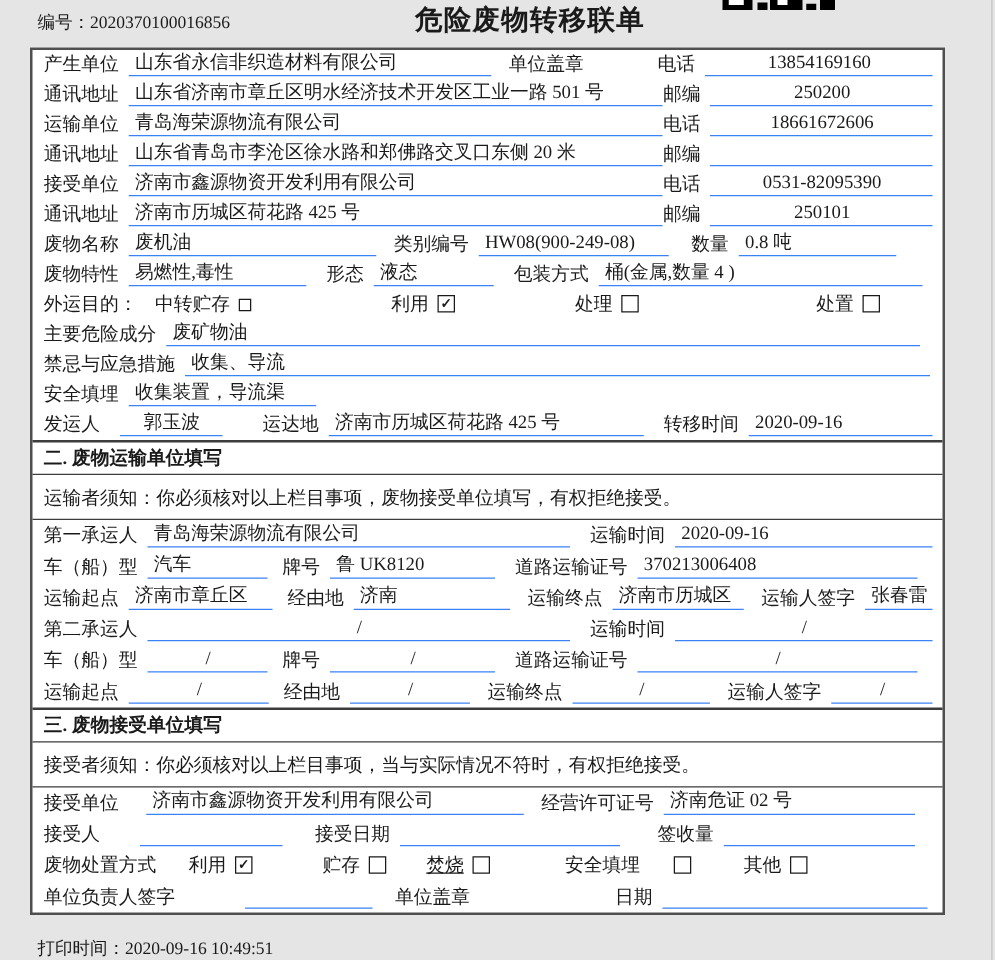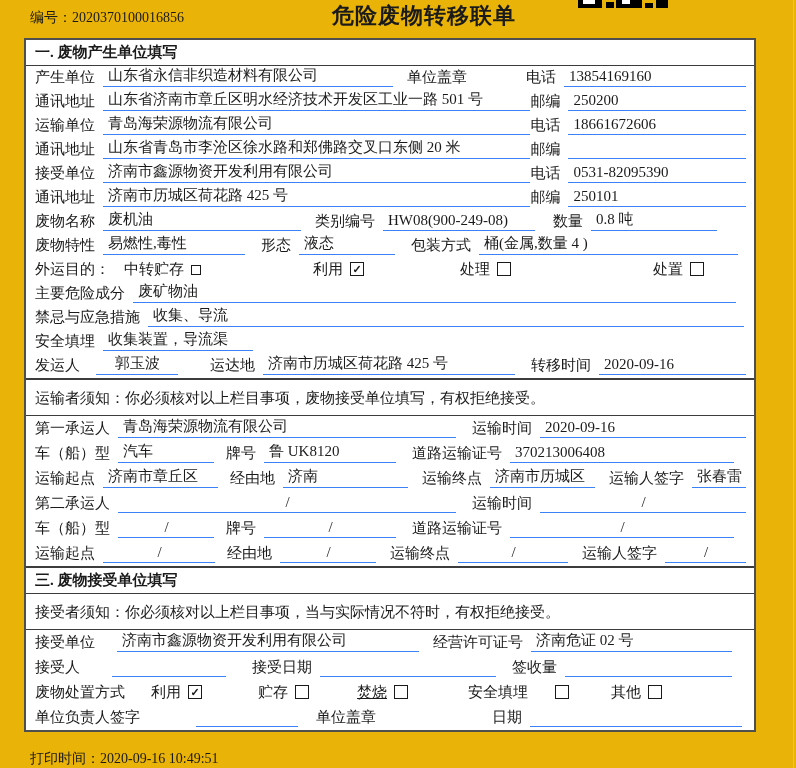--- a/index.html
+++ b/index.html
@@ -1,16 +1,16 @@
 <!DOCTYPE html>
 <html><head>
 <meta charset="utf-8">
 <style>
   html,body{margin:0;padding:0;background:#fff;}
-  .page{position:relative;width:796px;height:768px;background:#eab308;overflow:hidden;
+  .page{position:relative;width:796px;height:768px;background:#e5e5e5;overflow:hidden;
         font-family:"Liberation Serif","DejaVu Serif",serif;color:#1a1a1a;}
   .edge-right{position:absolute;top:0;right:2px;width:1px;height:768px;background:#c3c3c3;}
   
   .serial{position:absolute;left:30px;top:9px;font-size:14px;white-space:nowrap;}
   .doc-title{position:absolute;left:332px;top:1px;font-size:22px;font-weight:bold;letter-spacing:1px;white-space:nowrap;}
   .qr{position:absolute;left:578px;top:0;width:92px;height:9px;}
   .qr div{position:absolute;background:#000;}
   .qr .w{background:#fff;}
   
   .form{position:absolute;left:24px;top:38px;width:732px;box-sizing:border-box;
@@ -22,21 +22,21 @@
   .note{font-size:15px;padding:9px 6px 7px 9px;border-bottom:1.5px solid #3c3c3c;min-height:34px;
         box-sizing:border-box;white-space:nowrap;}
   .row{display:flex;align-items:flex-end;min-height:24px;box-sizing:border-box;
        padding:0 8px 3px 9px;font-size:15px;white-space:nowrap;}
   .s23 .row{min-height:25px;}
   .lbl{margin-right:8px;}
   .val{border-bottom:1px solid #3b82f6;padding:0 4px 1px 5px;min-height:17px;box-sizing:border-box;}
   .grow{flex:1;}
   .ctr{text-align:center;}
   .rgroup{margin-left:auto;width:220px;display:flex;align-items:flex-end;}
-  .rgroup .val{flex:1;}
+  .rgroup .val{flex:1;text-align:center;}
   .opt{display:inline-flex;align-items:center;}
   .cb{display:inline-block;width:12px;height:12px;border:1.5px solid #1a1a1a;margin-left:7px;
       font-size:11px;line-height:12px;text-align:center;font-weight:bold;box-sizing:content-box;
       position:relative;top:-1px;}
   .cb.small{width:8px;height:8px;line-height:8px;font-size:8px;top:0;}
   .footer{position:absolute;left:30px;top:750px;font-size:14px;white-space:nowrap;}
 </style>
 </head>
 <body>
 
@@ -54,21 +54,20 @@
     <div style="left:28px;top:2px;width:8px;height:6px;"></div>
     <div style="left:38px;top:0;width:26px;height:8px;"></div>
     <div class="w" style="left:44px;top:0;width:8px;height:4px;"></div>
     <div style="left:67px;top:3px;width:8px;height:5px;"></div>
     <div style="left:78px;top:0;width:12px;height:8px;"></div>
   </div>
 
   <div class="form">
 
     <div class="sec">
-      <div class="sec-h">一. 废物产生单位填写</div>
 
       <div class="row">
         <span class="lbl">产生单位</span>
         <span class="val" style="width:290px;">山东省永信非织造材料有限公司</span>
         <span class="lbl" style="margin-left:14px;">单位盖章</span>
         <span class="rgroup">
           <span class="lbl">电话</span>
           <span class="val">13854169160</span>
         </span>
       </div>
@@ -175,20 +174,21 @@
         <span class="lbl">发运人</span>
         <span class="val ctr" style="width:82px;margin-left:8px;font-family:Liberation Serif, serif;">郭玉波</span>
         <span class="lbl" style="margin-left:32px;">运达地</span>
         <span class="val" style="width:252px;">济南市历城区荷花路 425 号</span>
         <span class="lbl" style="margin-left:16px;">转移时间</span>
         <span class="val grow">2020-09-16</span>
       </div>
     </div>
 
     <div class="sec s23 bt">
+      <div class="sec-h">二. 废物运输单位填写</div>
       <div class="note">运输者须知：你必须核对以上栏目事项，废物接受单位填写，有权拒绝接受。</div>
 
       <div class="row">
         <span class="lbl">第一承运人</span>
         <span class="val" style="width:338px;">青岛海荣源物流有限公司</span>
         <span class="lbl" style="margin-left:16px;">运输时间</span>
         <span class="val grow">2020-09-16</span>
       </div>
 
       <div class="row">
@@ -248,35 +248,35 @@
         <span class="val" style="width:302px;margin-left:14px;">济南市鑫源物资开发利用有限公司</span>
         <span class="lbl" style="margin-left:14px;">经营许可证号</span>
         <span class="val grow" style="margin-right:14px;">济南危证 02 号</span>
       </div>
 
       <div class="row">
         <span class="lbl">接受人</span>
         <span class="val" style="width:114px;margin-left:24px;"></span>
         <span class="lbl" style="margin-left:26px;">接受日期</span>
         <span class="val" style="width:176px;"></span>
-        <span class="lbl" style="margin-left:16px;">签收量</span>
+        <span class="lbl" style="margin-left:30px;">签收量</span>
         <span class="val grow" style="margin-right:14px;"></span>
       </div>
 
       <div class="row">
         <span class="lbl">废物处置方式</span>
         <span class="opt" style="margin-left:18px;">
           <span>利用</span>
           <span class="cb">✓</span>
         </span>
         <span class="opt" style="margin-left:56px;">
           <span>贮存</span>
           <span class="cb"></span>
         </span>
-        <span class="opt" style="margin-left:48px;text-decoration:underline;">
+        <span class="opt" style="margin-left:32px;text-decoration:underline;">
           <span>焚烧</span>
           <span class="cb"></span>
         </span>
         <span class="opt" style="margin-left:60px;gap:20px;">
           <span>安全填埋</span>
           <span class="cb"></span>
         </span>
         <span class="opt" style="margin-left:42px;">
           <span>其他</span>
           <span class="cb"></span>

